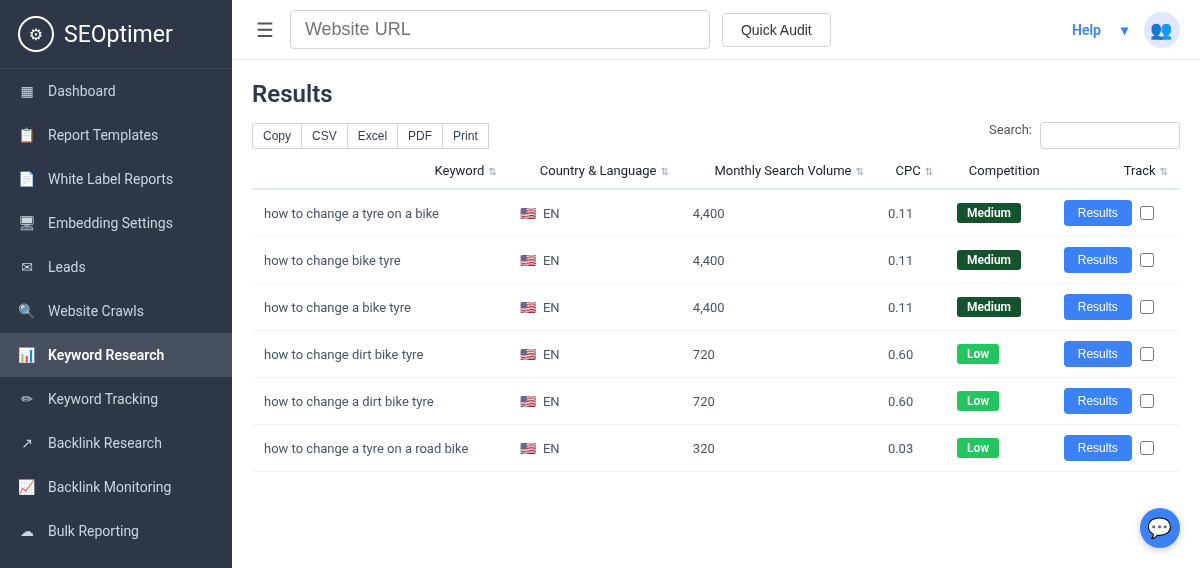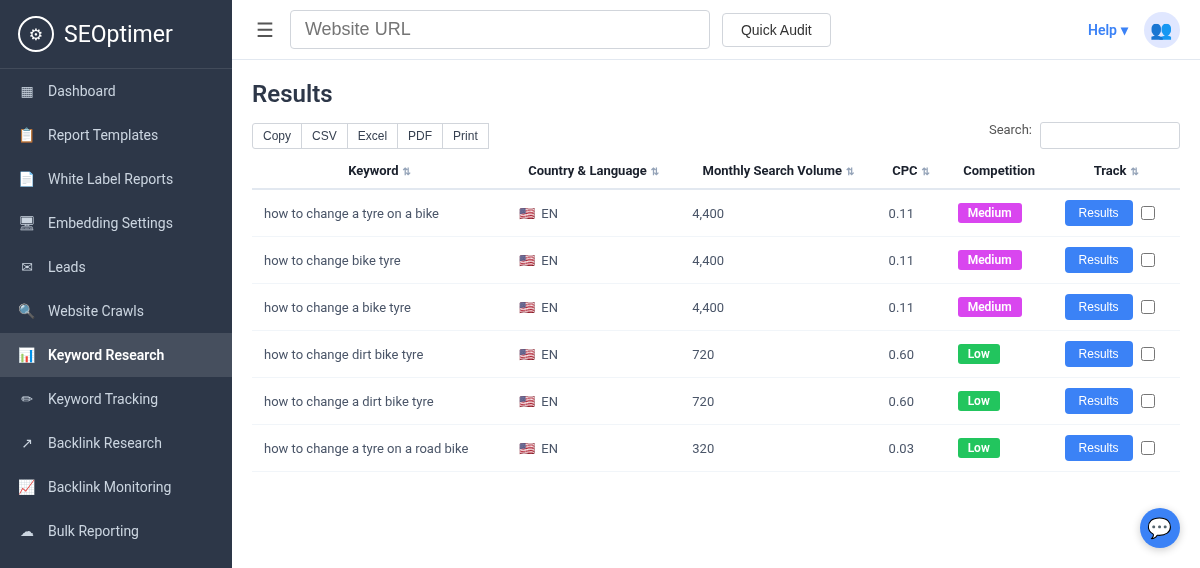--- a/index.html
+++ b/index.html
@@ -108,21 +108,21 @@
       margin-left: auto;
       display: flex;
       align-items: center;
       gap: 16px;
     }
     .help-btn {
       color: #3b82f6;
       font-weight: 600;
       cursor: pointer;
       font-size: 14px;
-      display: flex; align-items: flex-end; gap: 4px;
+      display: flex; align-items: flex-end; gap: 20px;
     }
     .users-icon {
       width: 36px; height: 36px;
       background: #e0e7ff;
       border-radius: 50%;
       display: flex; align-items: center; justify-content: center;
       font-size: 18px;
       cursor: pointer;
     }
 
@@ -179,22 +179,22 @@
     table {
       width: 100%;
       border-collapse: collapse;
       font-size: 13px;
     }
     thead tr {
       border-bottom: 2px solid #e2e8f0;
     }
     th {
       padding: 10px 12px;
-      text-align: center;
-      font-weight: 700;
+      text-align: right;
+      font-weight: 400;
       color: #1a202c;
       white-space: nowrap;
     }
     th .sort-icon {
       display: inline-block;
       margin-left: 4px;
       color: #94a3b8;
       font-size: 10px;
     }
     tbody tr {
@@ -211,21 +211,21 @@
       gap: 6px;
     }
     .badge {
       padding: 3px 10px;
       border-radius: 3px;
       font-size: 12px;
       font-weight: 600;
       color: #fff;
       display: inline-block;
     }
-    .badge-medium { background: #d946ef; }
+    .badge-medium { background: #14532d; }
     .badge-low { background: #22c55e; }
     .results-btn {
       background: #3b82f6;
       color: #fff;
       border: none;
       border-radius: 4px;
       padding: 6px 14px;
       font-size: 12px;
       cursor: pointer;
       font-weight: 500;

